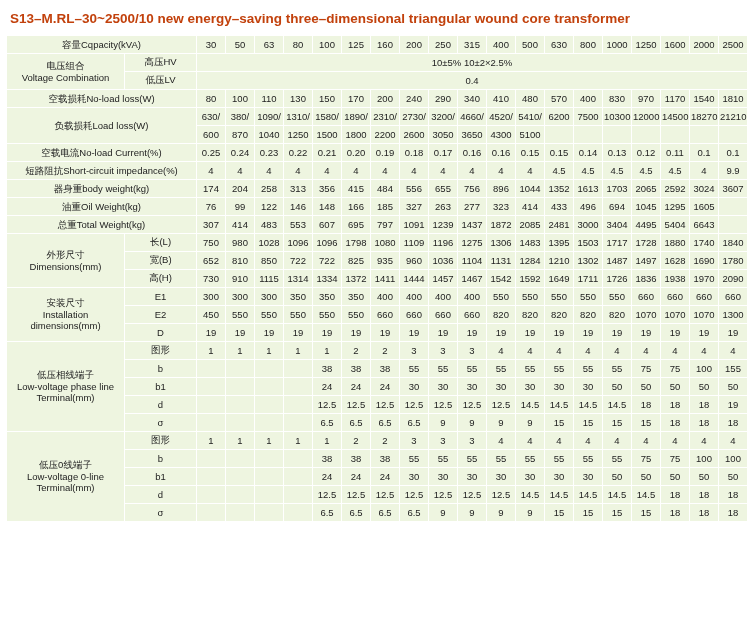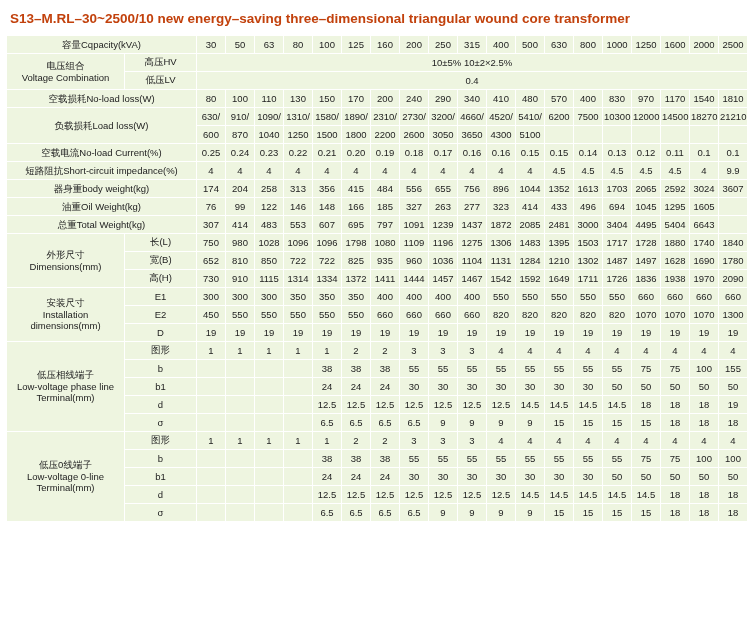--- a/index.html
+++ b/index.html
@@ -134,21 +134,21 @@
           <td class="val">400</td>
           <td class="val">830</td>
           <td class="val">970</td>
           <td class="val">1170</td>
           <td class="val">1540</td>
           <td class="val">1810</td>
         </tr>
         <tr>
           <td class="lbl" colspan="2" rowspan="2">负载损耗Load loss(W)</td>
           <td class="val">630/</td>
-          <td class="val">910/</td>
+          <td class="val">380/</td>
           <td class="val">1090/</td>
           <td class="val">1310/</td>
           <td class="val">1580/</td>
           <td class="val">1890/</td>
           <td class="val">2310/</td>
           <td class="val">2730/</td>
           <td class="val">3200/</td>
           <td class="val">4660/</td>
           <td class="val">4520/</td>
           <td class="val">5410/</td>

